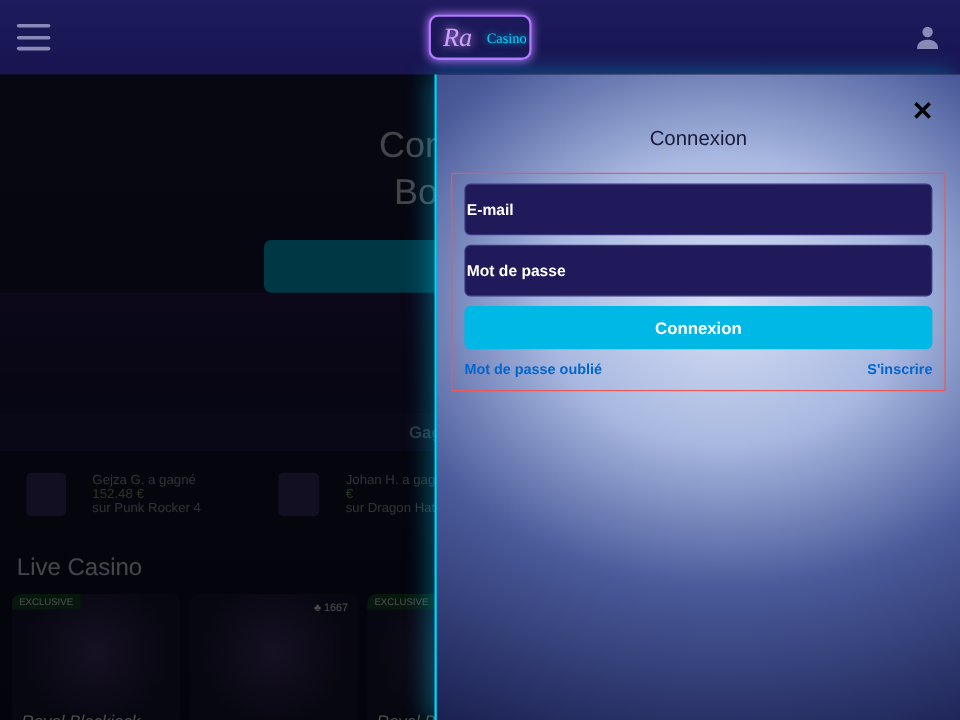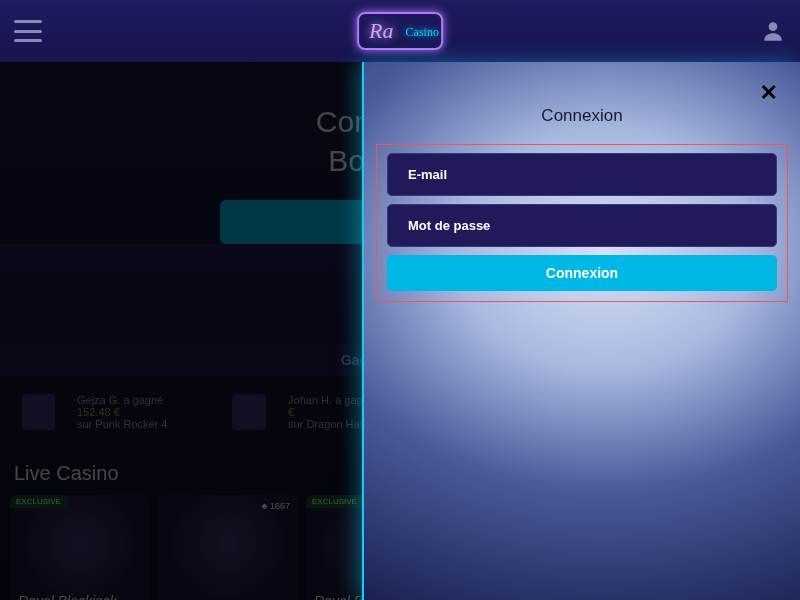--- a/index.html
+++ b/index.html
@@ -36,21 +36,21 @@
 .game-card::before { content: ""; position: absolute; inset: 0; background: radial-gradient(circle at 50% 40%, rgba(180,120,255,0.3), transparent 60%); }
 .exclusive { position: absolute; top: 0; left: 0; background: #14532d; color: #fff; font-size: 8px; padding: 2px 6px; }
 .game-label { position: absolute; bottom: 6px; left: 8px; color: #fff; font-size: 14px; font-style: italic; text-shadow: 0 0 4px #000; }
 .game-count { position: absolute; top: 6px; right: 8px; color: #fff; font-size: 9px; }
 
 
 .panel { position: absolute; top: 62px; right: 0; width: 438px; height: 538px; background: radial-gradient(ellipse 500px 400px at 55% 35%, #d8e0f5 0%, #a8b8e0 30%, #4a5a9a 60%, #1a2050 100%); z-index: 10; border-left: 2px solid #00d4ff; box-shadow: -4px 0 20px rgba(0,212,255,0.4); }
 .panel-close { position: absolute; top: 18px; right: 22px; font-size: 22px; color: #000; cursor: pointer; font-weight: bold; }
 .panel-title { text-align: center; font-size: 17px; color: #1a1a3a; margin-top: 44px; font-weight: 500; }
 .form { margin: 18px 12px; border: 1px solid #e85a5a; padding: 8px 10px 10px; }
-.input { width: 100%; background: #201a5a; border: 1px solid #3a3580; border-radius: 5px; padding: 13px 20px; color: #fff; font-size: 13px; font-weight: 600; margin-bottom: 8px; }
+.input { width: 100%; background: #201a5a; border: 1px solid #3a3580; border-radius: 5px; padding: 13px 1px; color: #fff; font-size: 13px; font-weight: 600; margin-bottom: 8px; }
 .input::placeholder { color: #fff; }
 .submit { width: 100%; background: #00b8e6; border: none; border-radius: 5px; padding: 10px; color: #fff; font-size: 14px; font-weight: 600; cursor: pointer; }
 .links { display: flex; justify-content: space-between; margin-top: 10px; font-size: 12px; font-weight: 600; }
 .links a { color: #0066cc; text-decoration: none; cursor: pointer; }
 </style>
 </head>
 <body>
 
 <div class="header">
   <div class="hamburger">
@@ -115,14 +115,18 @@
   <div class="bg-overlay"></div>
 </div>
 
 <div class="panel">
   <div class="panel-close">✕</div>
   <div class="panel-title">Connexion</div>
   <div class="form">
     <input class="input" type="text" placeholder="E-mail" style="">
     <input class="input" type="password" placeholder="Mot de passe" style="">
     <button class="submit">Connexion</button>
+    <div class="links">
+      <a>Mot de passe oublié</a>
+      <a>S'inscrire</a>
+    </div>
   </div>
 </div>
 
 </body></html>

